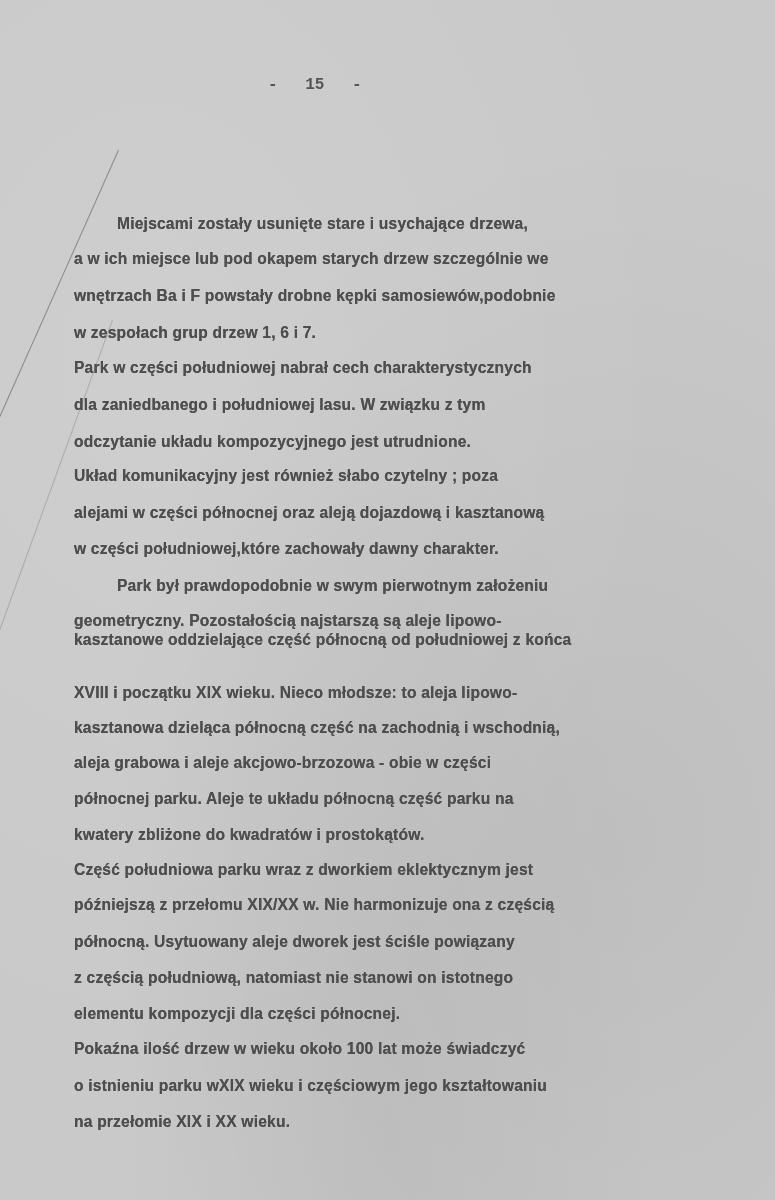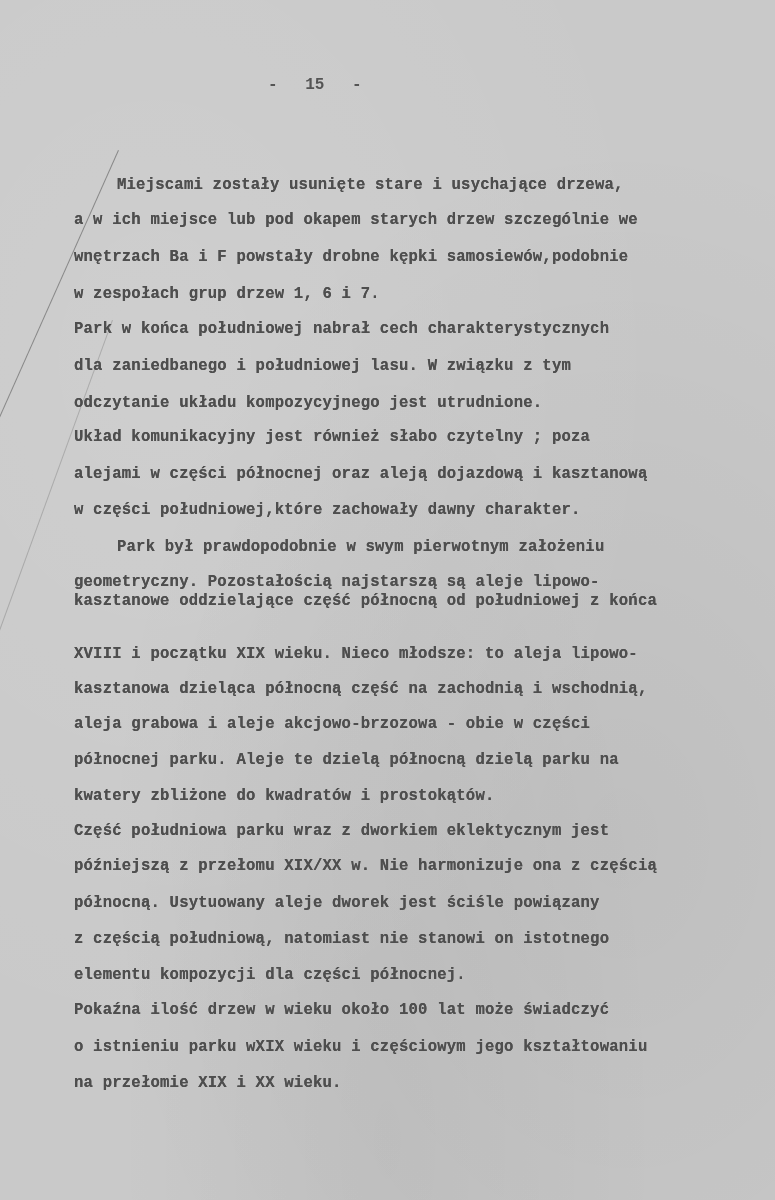--- a/index.html
+++ b/index.html
@@ -16,28 +16,29 @@
         radial-gradient(ellipse at 20% 30%, rgba(255,255,255,0.10), transparent 60%),
         radial-gradient(ellipse at 80% 70%, rgba(0,0,0,0.05), transparent 60%),
         radial-gradient(ellipse at 50% 95%, rgba(0,0,0,0.04), transparent 50%);
     }
     .page {
       position: absolute;
       left: 0; top: 0;
       width: 658px; height: 1200px;
     }
     .typed {
-      font-family: Liberation Mono, monospace;
+      font-family: Liberation Sans, sans-serif;
       font-weight: bold;
       color: #4e4e4e;
       font-size: 15.6px;
       letter-spacing: 0.2px;
       white-space: pre;
       position: absolute;
       text-shadow: 0 0 0.6px #5a5a5a;
+      margin-top: 39px;
     }
     .page-number {
       position: absolute;
       top: 76px;
       left: 268px;
       font-family: "Liberation Mono", "DejaVu Sans Mono", monospace;
       font-weight: bold;
       color: #555;
       font-size: 16px;
       word-spacing: 18px;
@@ -55,33 +56,33 @@
   <div class="page-number">- 15 -</div>
 
   <div class="crease" style="left:118px; top:150px; height:340px; transform: rotate(24deg);"></div>
   <div class="crease" style="left:112px; top:320px; height:520px; transform: rotate(20deg); opacity:0.5;"></div>
 
   <div id="lines">
       <div class="typed" style="left: 117px; top: 176px;">Miejscami zostały usunięte stare i usychające drzewa,</div>
       <div class="typed" style="left: 74px; top: 211px;">a w ich miejsce lub pod okapem starych drzew szczególnie we</div>
       <div class="typed" style="left: 74px; top: 248px;">wnętrzach Ba i F powstały drobne kępki samosiewów,podobnie</div>
       <div class="typed" style="left: 74px; top: 285px;">w zespołach grup drzew 1, 6 i 7.</div>
-      <div class="typed" style="left: 74px; top: 320px;">Park w końca południowej nabrał cech charakterystycznych</div>
+      <div class="typed" style="left: 74px; top: 320px;">Park w części południowej nabrał cech charakterystycznych</div>
       <div class="typed" style="left: 74px; top: 357px;">dla zaniedbanego i południowej lasu. W związku z tym</div>
       <div class="typed" style="left: 74px; top: 394px;">odczytanie układu kompozycyjnego jest utrudnione.</div>
       <div class="typed" style="left: 74px; top: 428px;">Układ komunikacyjny jest również słabo czytelny ; poza</div>
       <div class="typed" style="left: 74px; top: 465px;">alejami w części północnej oraz aleją dojazdową i kasztanową</div>
       <div class="typed" style="left: 74px; top: 501px;">w części południowej,które zachowały dawny charakter.</div>
       <div class="typed" style="left: 117px; top: 538px;">Park był prawdopodobnie w swym pierwotnym założeniu</div>
       <div class="typed" style="left: 74px; top: 573px;">geometryczny. Pozostałością najstarszą są aleje lipowo-</div>
       <div class="typed" style="left: 74px; top: 592px;">kasztanowe oddzielające część północną od południowej z końca</div>
       <div class="typed" style="left: 74px; top: 645px;">XVIII i początku XIX wieku. Nieco młodsze: to aleja lipowo-</div>
       <div class="typed" style="left: 74px; top: 680px;">kasztanowa dzieląca północną część na zachodnią i wschodnią,</div>
       <div class="typed" style="left: 74px; top: 715px;">aleja grabowa i aleje akcjowo-brzozowa - obie w części</div>
-      <div class="typed" style="left: 74px; top: 751px;">północnej parku. Aleje te dzielą północną dzielą parku na</div>
+      <div class="typed" style="left: 74px; top: 751px;">północnej parku. Aleje te układu północną część parku na</div>
       <div class="typed" style="left: 74px; top: 787px;">kwatery zbliżone do kwadratów i prostokątów.</div>
       <div class="typed" style="left: 74px; top: 822px;">Część południowa parku wraz z dworkiem eklektycznym jest</div>
       <div class="typed" style="left: 74px; top: 857px;">późniejszą z przełomu XIX/XX w. Nie harmonizuje ona z częścią</div>
       <div class="typed" style="left: 74px; top: 894px;">północną. Usytuowany aleje dworek jest ściśle powiązany</div>
       <div class="typed" style="left: 74px; top: 930px;">z częścią południową, natomiast nie stanowi on istotnego</div>
       <div class="typed" style="left: 74px; top: 966px;">elementu kompozycji dla części północnej.</div>
       <div class="typed" style="left: 74px; top: 1001px;">Pokaźna ilość drzew w wieku około 100 lat może świadczyć</div>
       <div class="typed" style="left: 74px; top: 1038px;">o istnieniu parku wXIX wieku i częściowym jego kształtowaniu</div>
       <div class="typed" style="left: 74px; top: 1074px;">na przełomie XIX i XX wieku.</div>
     </div>

